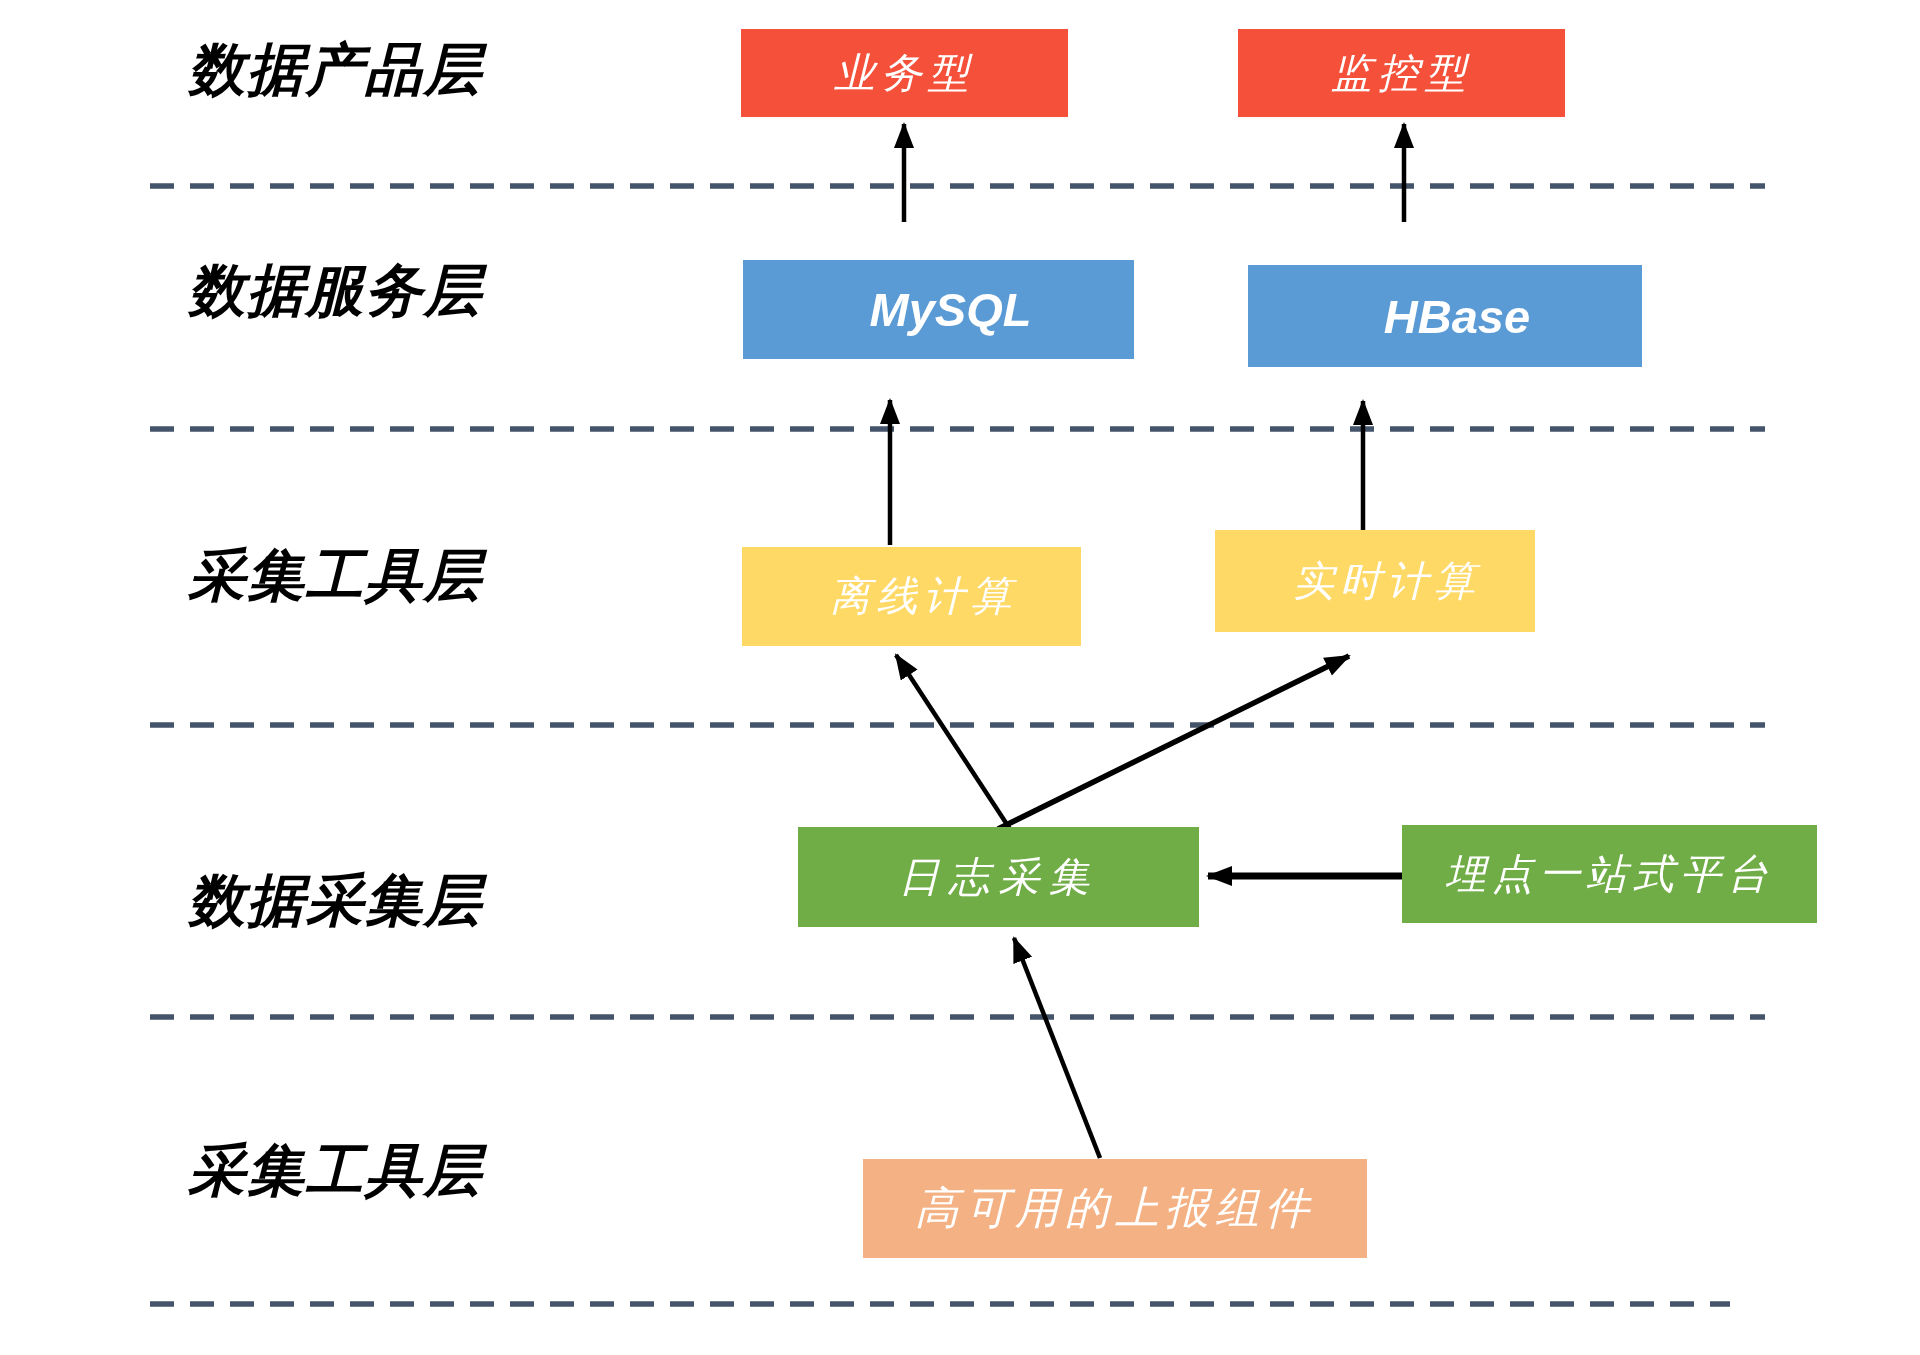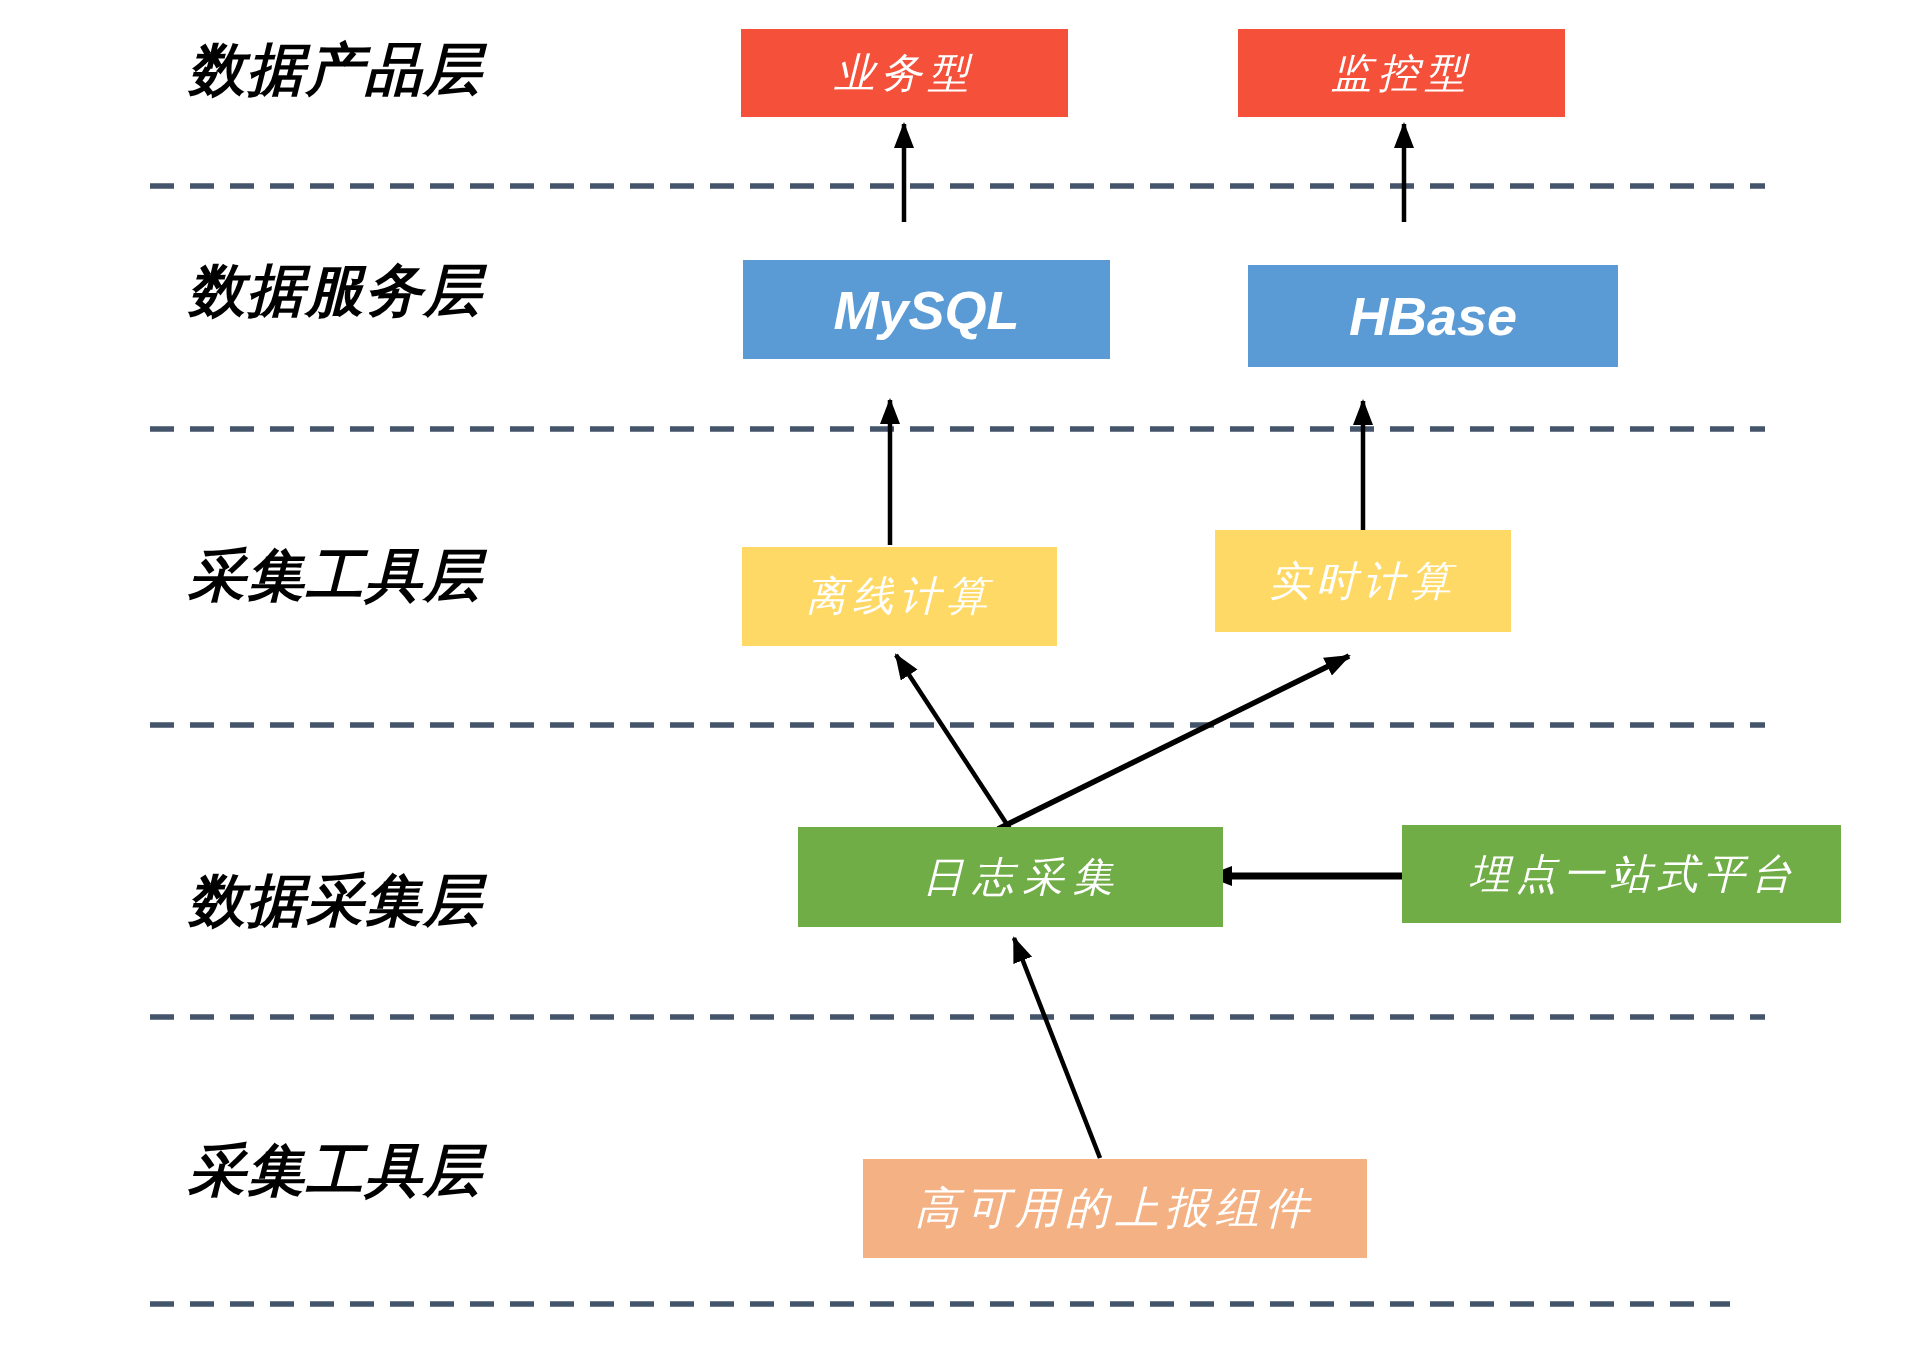--- a/index.html
+++ b/index.html
@@ -55,27 +55,28 @@
     white-space: nowrap;
   }
   .node.cjk {
     font-family: "Liberation Serif", "DejaVu Serif", serif;
     font-size: 41px;
     letter-spacing: 6px;
   }
   .node.en {
     font-family: "Liberation Sans", "DejaVu Sans", sans-serif;
     font-weight: 700;
-    font-size: 54px;
+    font-size: 47px;
     letter-spacing: 0;
+    padding-left: 24px;
   }
   .node.red    { background: var(--red,    #F4503A); }
   .node.blue   { background: var(--blue,   #5B9BD5); }
-  .node.yellow { background: var(--yellow, #FFD966); }
-  .node.green  { background: var(--green,  #70AD47); padding-left: 24px; }
+  .node.yellow { background: var(--yellow, #FFD966); padding-left: 24px; }
+  .node.green  { background: var(--green,  #70AD47); }
   .node.orange { background: var(--orange, #F4B183); }
   .node.green.spread { letter-spacing: 9px; }
 </style>
 </head>
 <body>
 
 <div class="canvas">
 
   <svg class="overlay" viewBox="0 0 1920 1355">
     <defs>

